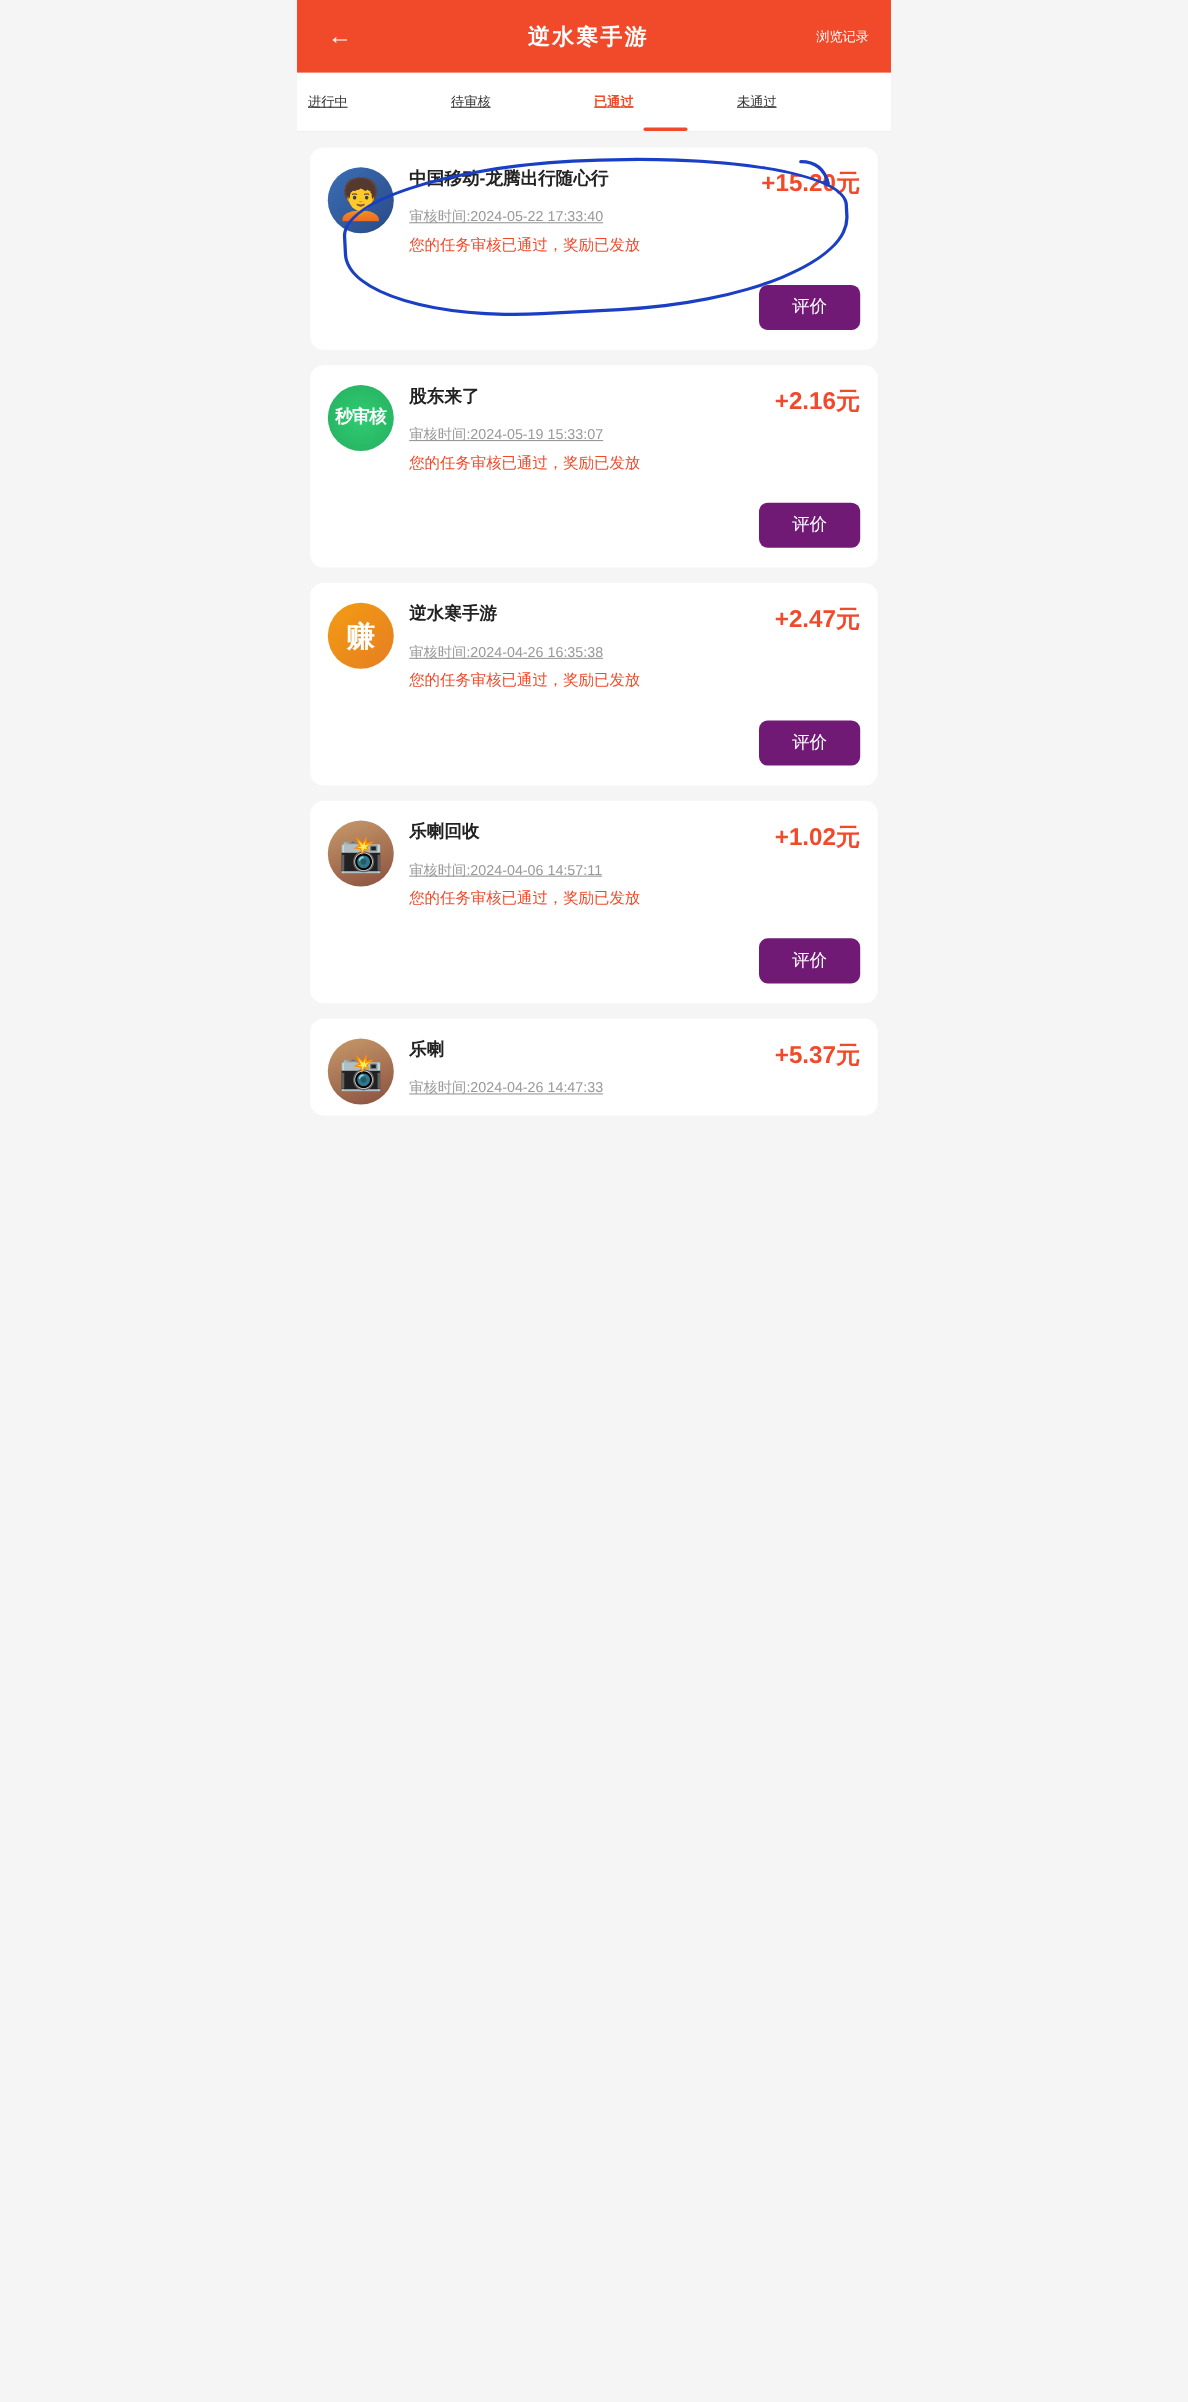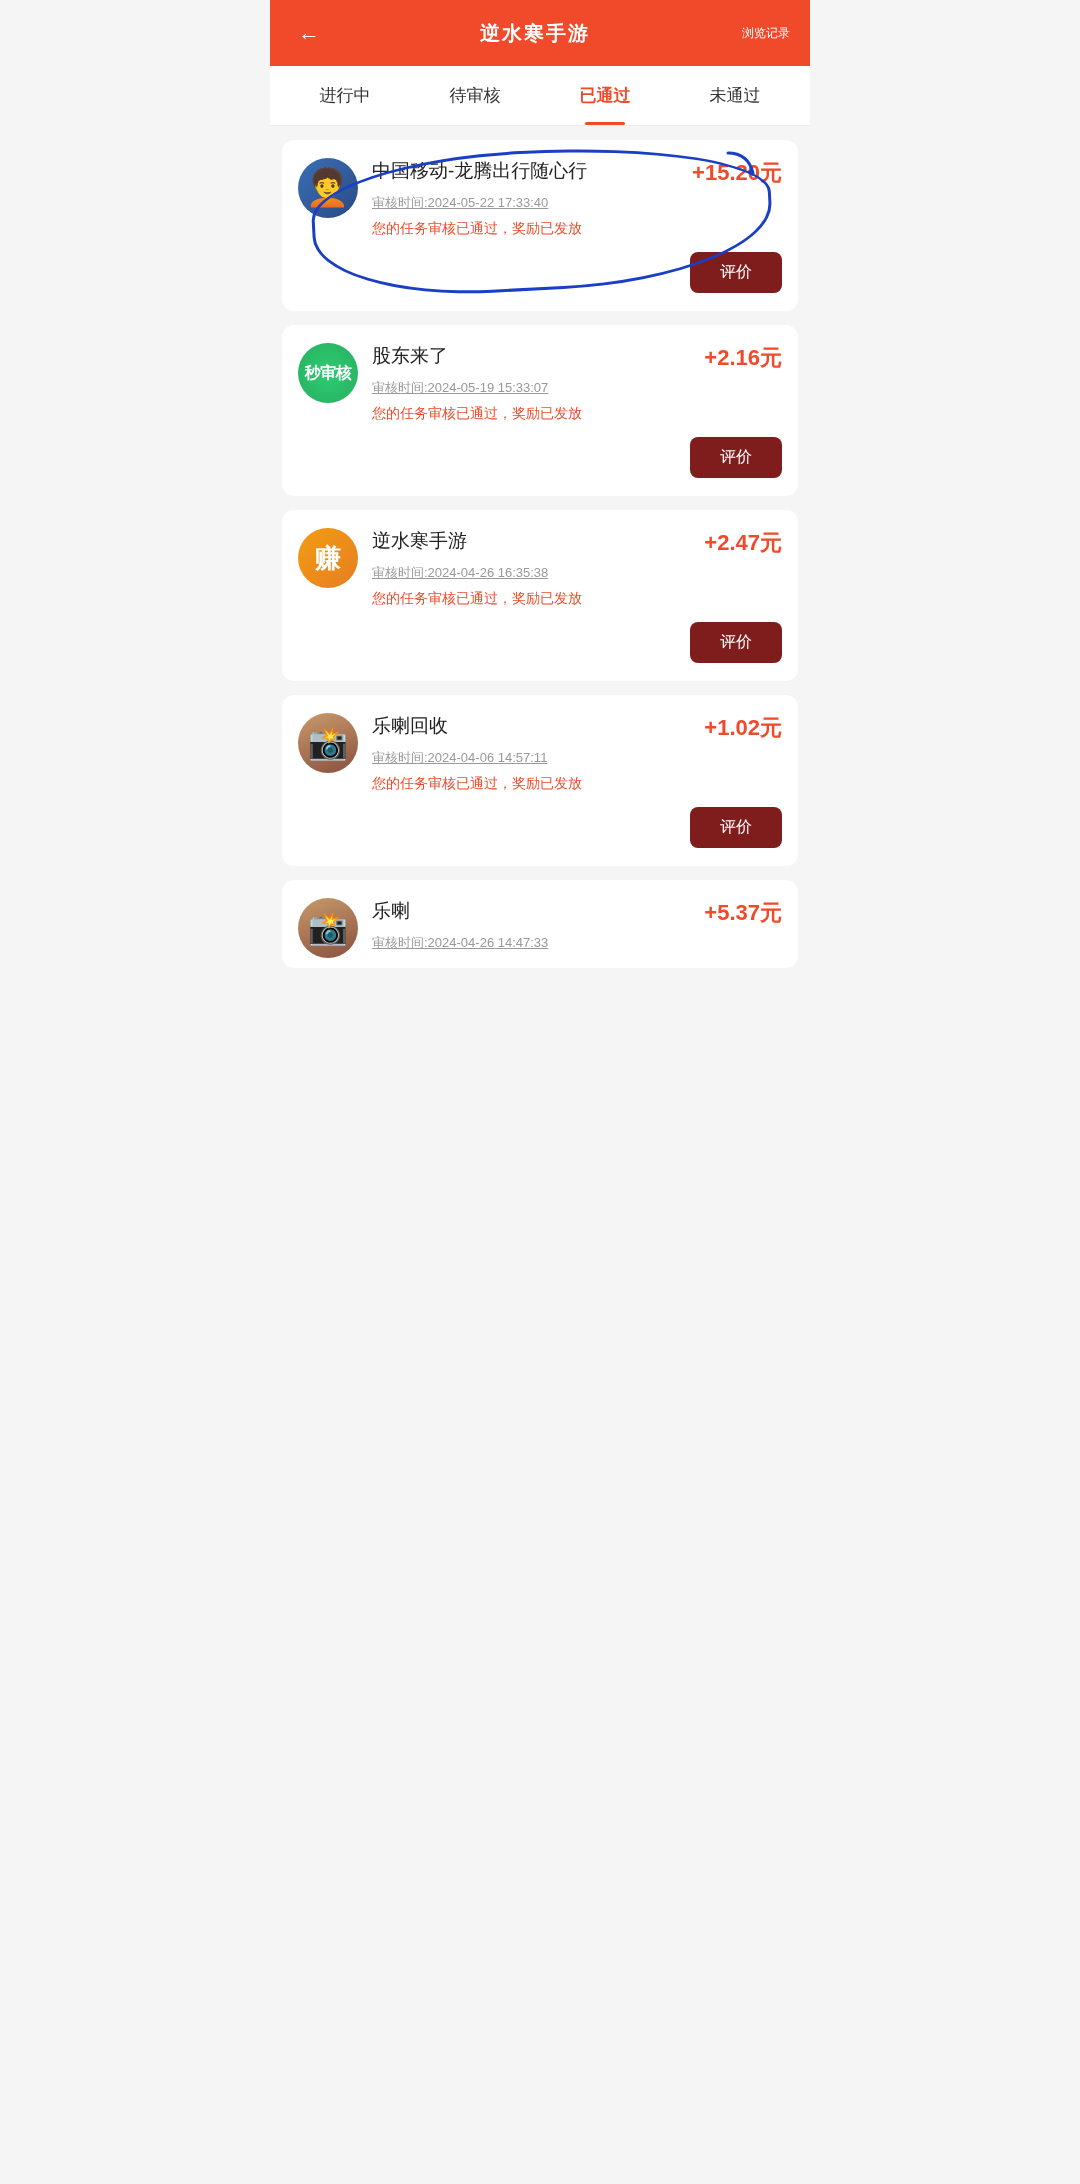--- a/index.html
+++ b/index.html
@@ -52,26 +52,26 @@
     
     .tabs {
       background: white;
       display: flex;
       padding: 0 10px;
       border-bottom: 1px solid #eee;
     }
 
     .tab {
       flex: 1;
-      text-align: center;
       padding: 18px 0;
-      font-size: 17px;
+      font-size: 12px;
       color: #333;
       cursor: pointer;
       position: relative;
+      text-decoration: underline;
     }
 
     .tab.active {
       color: #f04a2a;
       font-weight: 600;
     }
 
     .tab.active::after {
       content: '';
       position: absolute;
@@ -166,22 +166,22 @@
       flex: 1;
     }
 
     .task-title-row {
       display: flex;
       justify-content: space-between;
       align-items: flex-start;
     }
 
     .task-name {
-      font-size: 19px;
-      font-weight: 400;
+      font-size: 16px;
+      font-weight: 700;
       color: #222;
       flex: 1;
       margin-right: 10px;
     }
 
     .task-reward {
       color: #f04a2a;
       font-size: 22px;
       font-weight: 700;
       white-space: nowrap;
@@ -200,27 +200,28 @@
       margin-top: 8px;
     }
 
     .task-btn-row {
       display: flex;
       justify-content: flex-end;
       margin-top: 14px;
     }
 
     .review-btn {
-      background: #7f1d1d;
+      background: #701a75;
       color: white;
       border: none;
       border-radius: 8px;
       padding: 10px 30px;
       font-size: 16px;
       cursor: pointer;
+      margin-top: 13px;
     }
 
     
     .circle-annotation {
       position: absolute;
       top: 10px;
       left: 30px;
       width: 460px;
       height: 140px;
       border: 3px solid #1a3fc4;

